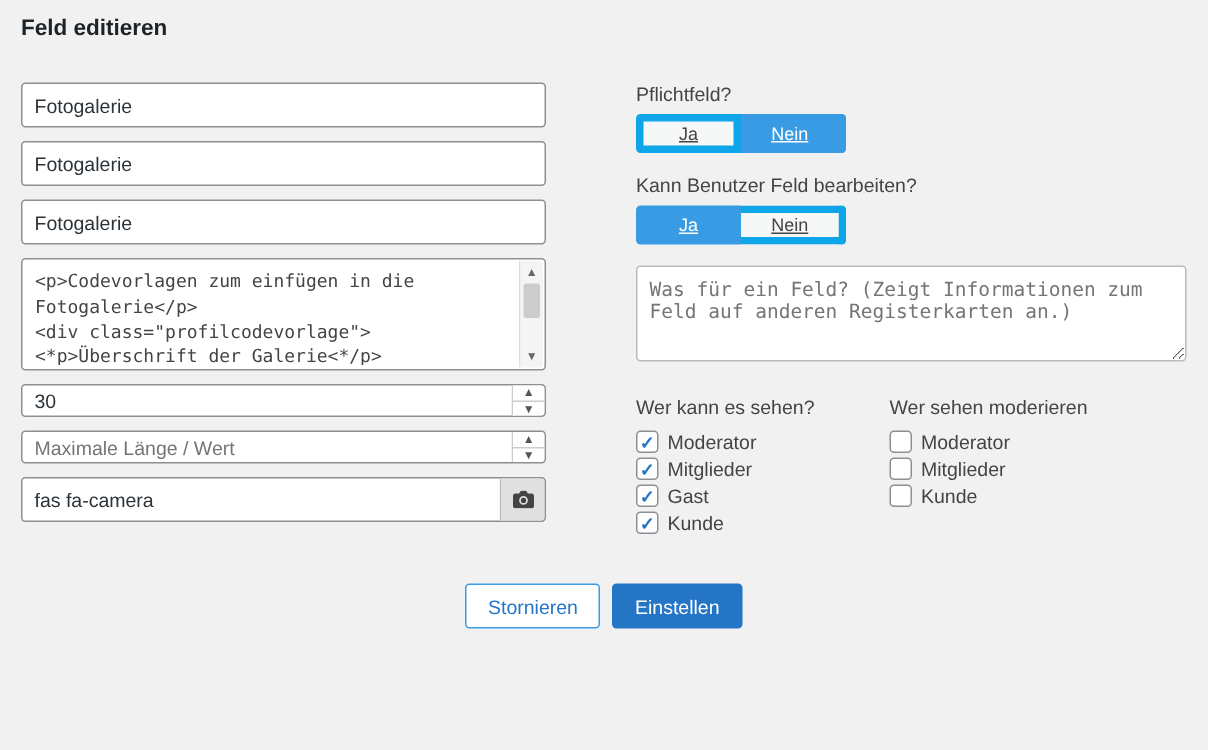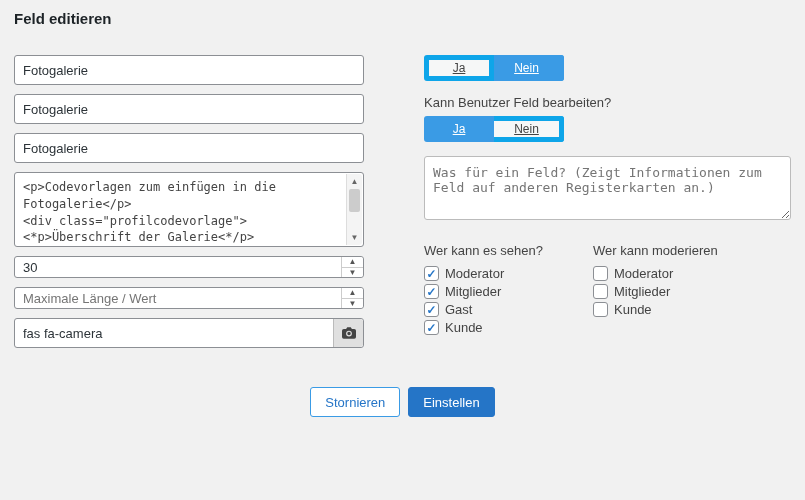--- a/index.html
+++ b/index.html
@@ -196,20 +196,21 @@
       <input class="text-input" style="padding-right: 34px;" value="fas fa-camera">
       <div class="icon-preview">
         <svg width="14" height="12" viewBox="0 0 24 20" fill="#444">
             <path d="M9 0l-2 3H3a3 3 0 00-3 3v11a3 3 0 003 3h18a3 3 0 003-3V6a3 3 0 00-3-3h-4l-2-3H9zm3 6a5 5 0 110 10 5 5 0 010-10zm0 2a3 3 0 100 6 3 3 0 000-6z"></path>
           </svg>
       </div>
     </div>
   </div>
 
   <div class="right">
+    <div class="right-label">Pflichtfeld?</div>
     <div class="btn-group">
       <button>Ja</button>
       <button class="active">Nein</button>
     </div>
 
     <div class="right-label">Kann Benutzer Feld bearbeiten?</div>
     <div class="btn-group">
       <button class="active">Ja</button>
       <button>Nein</button>
     </div>
@@ -230,21 +231,21 @@
         <div class="chk-row">
             <span class="chk checked"></span>
             <span>Gast</span>
           </div>
         <div class="chk-row">
             <span class="chk checked"></span>
             <span>Kunde</span>
           </div>
       </div>
       <div class="perm-col">
-        <div class="perm-title">Wer kann moderieren</div>
+        <div class="perm-title">Wer sehen moderieren</div>
         <div class="chk-row">
             <span class="chk"></span>
             <span>Moderator</span>
           </div>
         <div class="chk-row">
             <span class="chk"></span>
             <span>Mitglieder</span>
           </div>
         <div class="chk-row">
             <span class="chk"></span>

